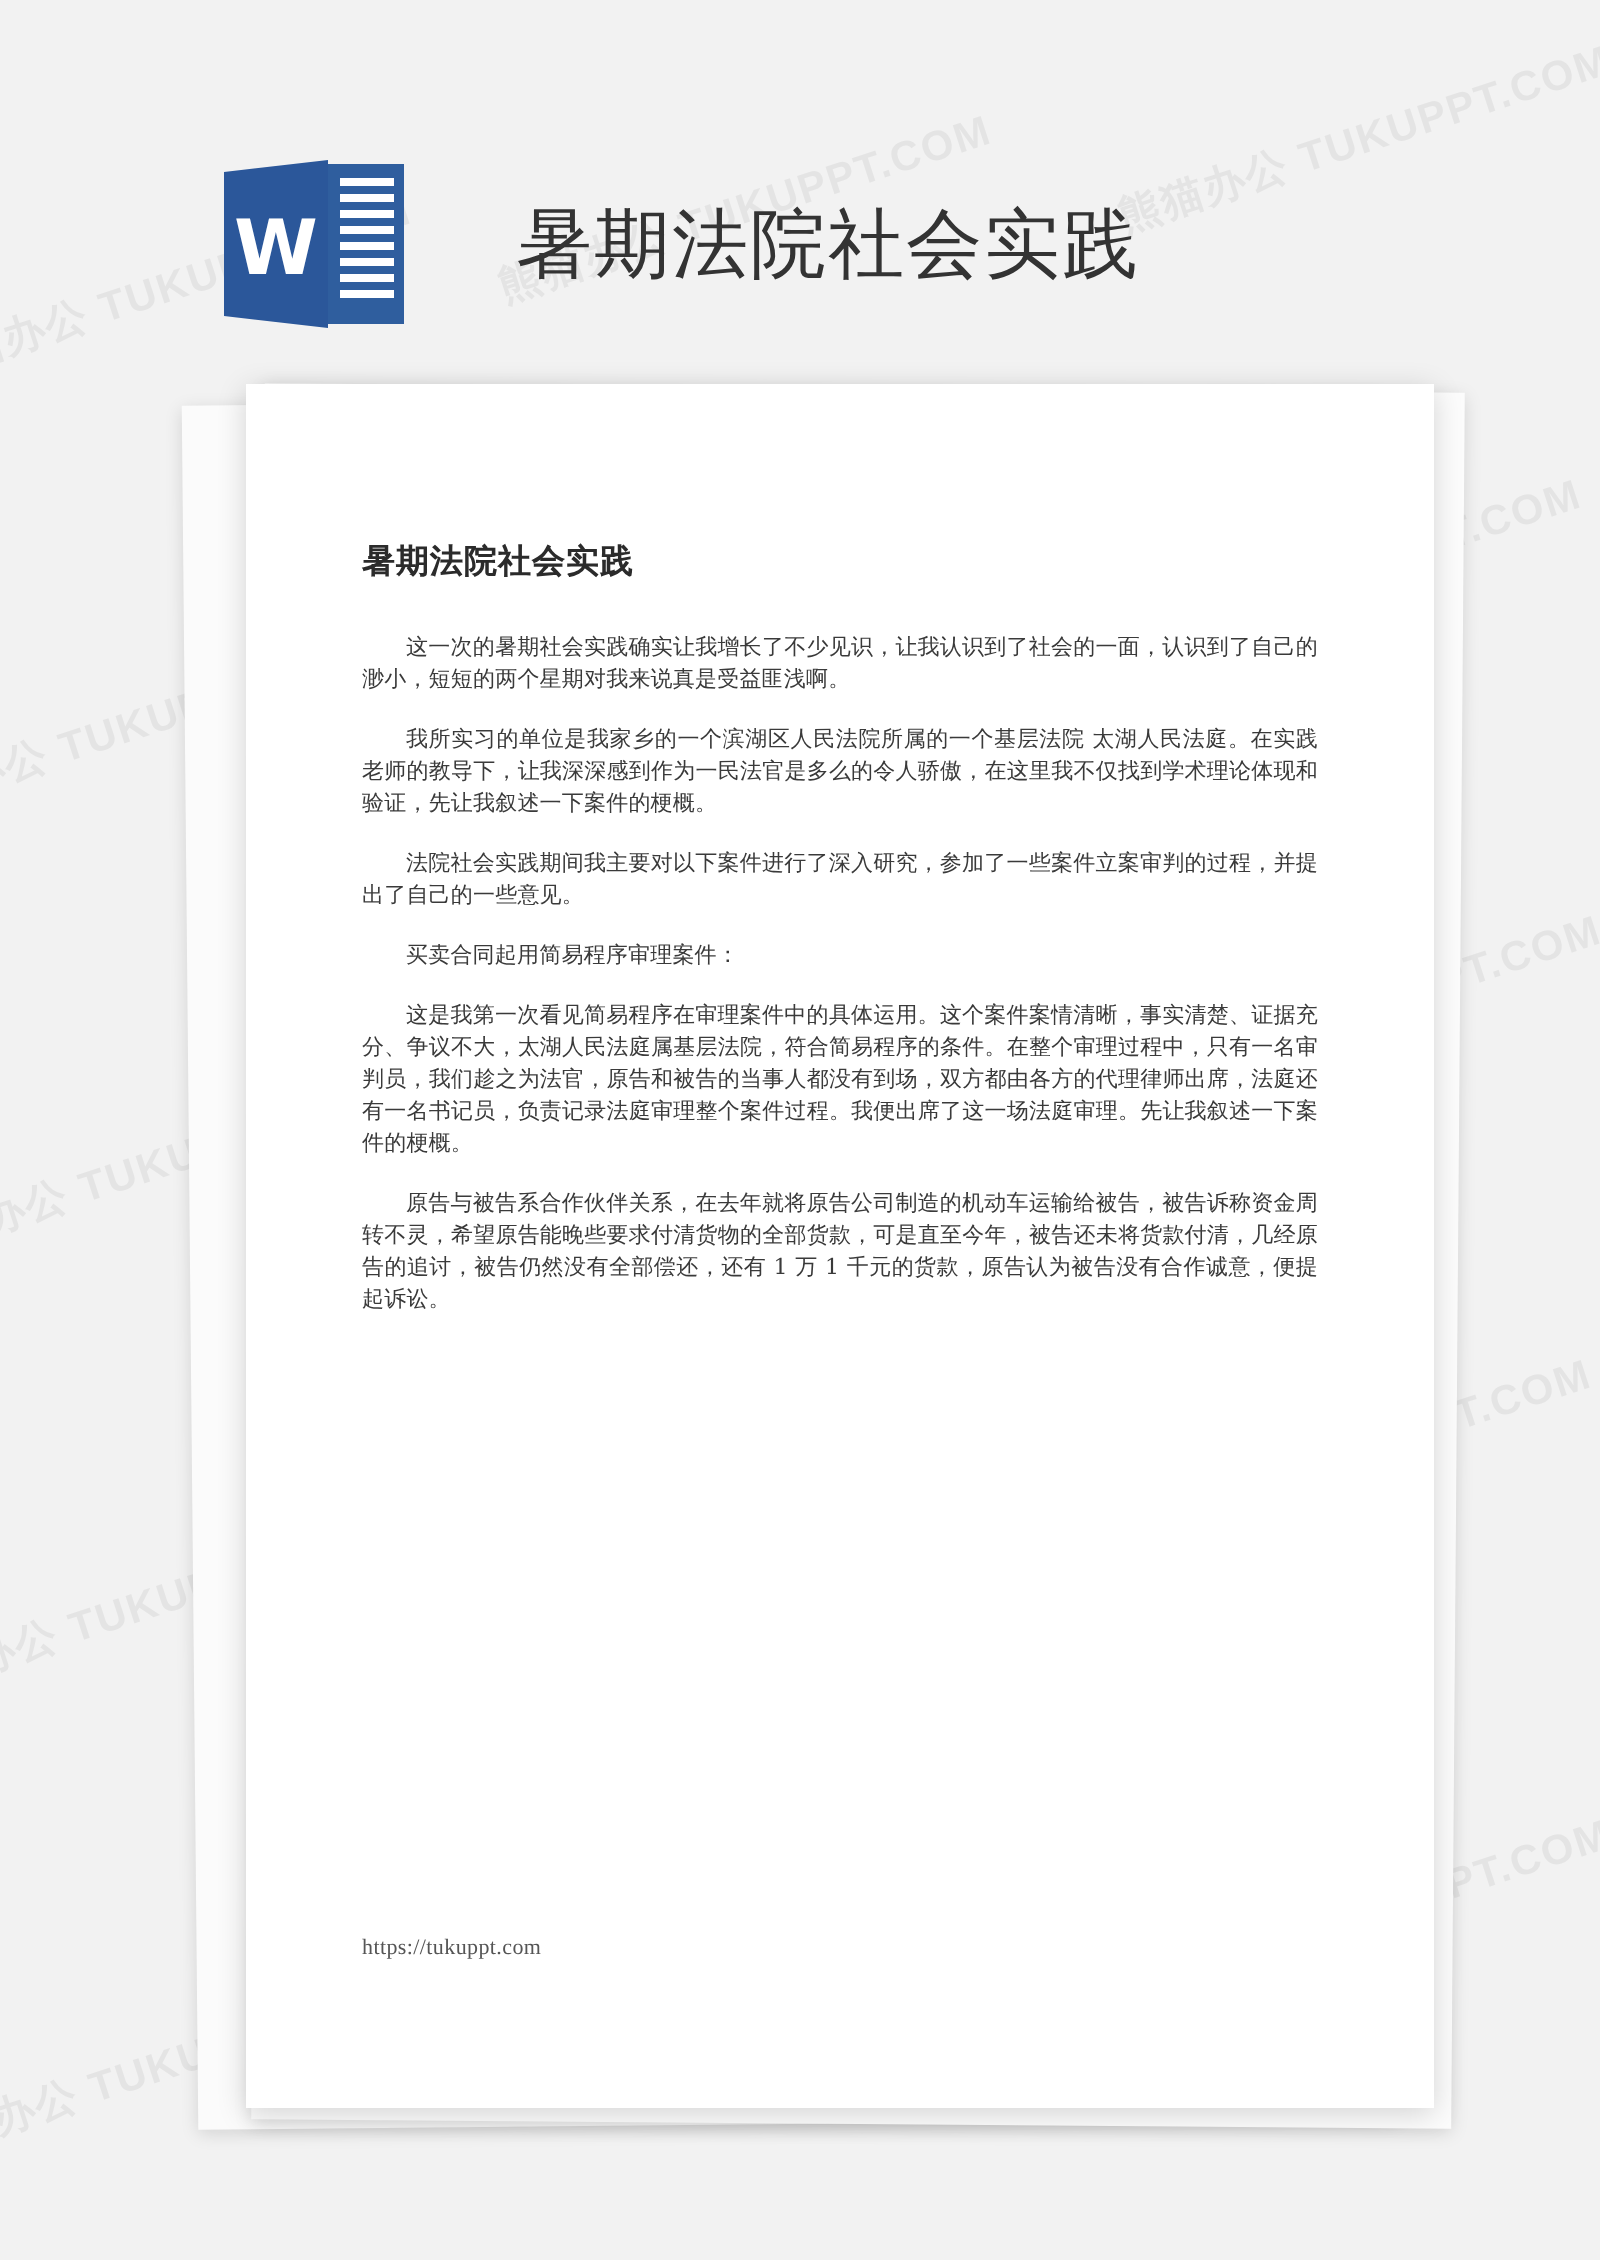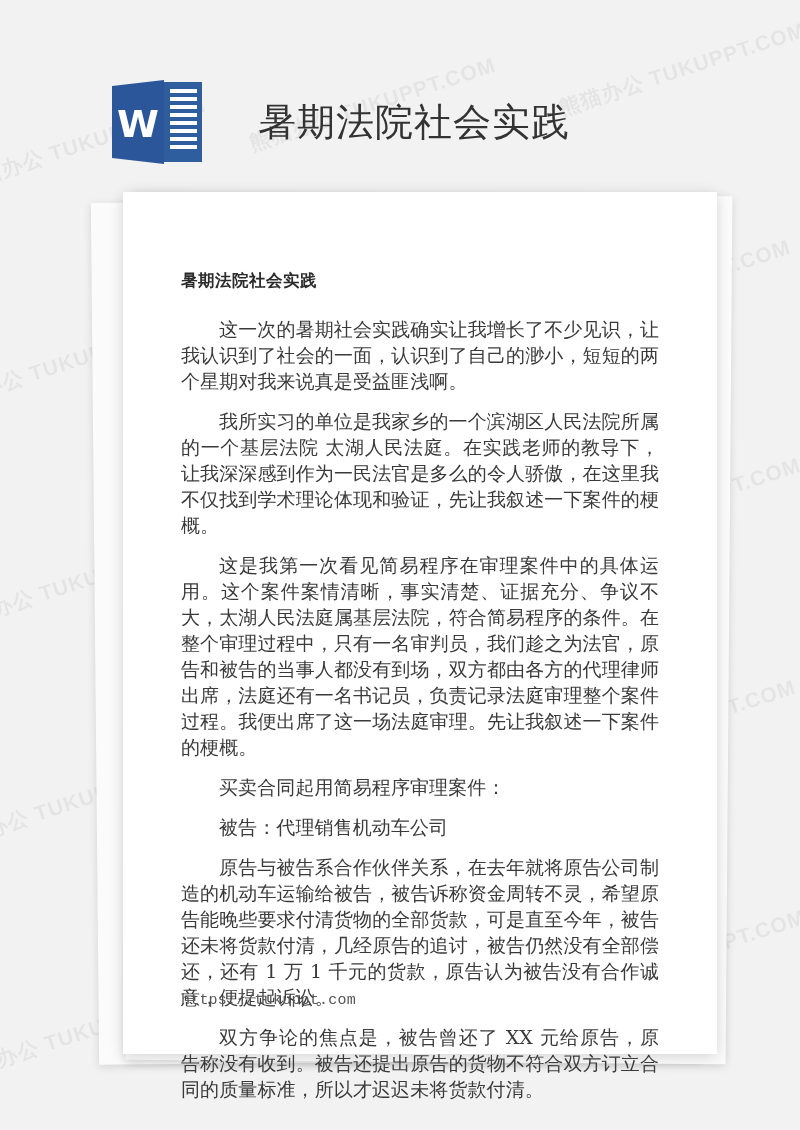--- a/index.html
+++ b/index.html
@@ -113,35 +113,35 @@
   #doc-title {
     font-family: "DejaVu Sans", "Liberation Sans", sans-serif;
     font-size: 16.5px;
     font-weight: bold;
     color: #2b2b2b;
     margin: 0 0 24px 0;
     letter-spacing: 0.5px;
   }
   .para {
     font-family: "DejaVu Serif", "Liberation Serif", serif;
-    font-size: 19px;
-    line-height: 26px;
+    font-size: 11px;
+    line-height: 16px;
     color: #3a3a3a;
     margin: 0 0 14px 0;
     text-align: justify;
     text-justify: inter-ideograph;
     text-indent: 2em;
     letter-spacing: 0.1px;
   }
   #doc-footer-url {
     position: absolute;
     left: 58px;
-    top: 800px;
-    font-family: Liberation Mono, monospace;
-    font-size: 15px;
+    top: 776px;
+    font-family: Liberation Serif, serif;
+    font-size: 11px;
     color: #555555;
     z-index: 3;
     letter-spacing: 0.2px;
   }
 </style>
 </head>
 <body>
 
 <div id="watermark-layer">
   <div class="wm" style="left:-40px; top:170px;">熊猫办公 TUKUPPT.COM</div>
@@ -189,22 +189,21 @@
 <div id="paper-stack">
   <div class="sheet" id="sheet-back-left"></div>
   <div class="sheet" id="sheet-back-right"></div>
   <div class="sheet" id="sheet-front">
 
     <div id="doc-body">
       <h1 id="doc-title">暑期法院社会实践</h1>
 
       <p class="para">这一次的暑期社会实践确实让我增长了不少见识，让我认识到了社会的一面，认识到了自己的渺小，短短的两个星期对我来说真是受益匪浅啊。</p>
       <p class="para">我所实习的单位是我家乡的一个滨湖区人民法院所属的一个基层法院 太湖人民法庭。在实践老师的教导下，让我深深感到作为一民法官是多么的令人骄傲，在这里我不仅找到学术理论体现和验证，先让我叙述一下案件的梗概。</p>
+      <p class="para">法院社会实践期间我主要对以下案件进行了深入研究，参加了一些案件立案审判的过程，并提出了自己的一些意见。</p>
+      <p class="para">买卖合同起用简易程序审理案件：</p>
       <p class="para">这是我第一次看见简易程序在审理案件中的具体运用。这个案件案情清晰，事实清楚、证据充分、争议不大，太湖人民法庭属基层法院，符合简易程序的条件。在整个审理过程中，只有一名审判员，我们趁之为法官，原告和被告的当事人都没有到场，双方都由各方的代理律师出席，法庭还有一名书记员，负责记录法庭审理整个案件过程。我便出席了这一场法庭审理。先让我叙述一下案件的梗概。</p>
-      <p class="para">买卖合同起用简易程序审理案件：</p>
-      <p class="para">被告：代理销售机动车公司</p>
       <p class="para">原告与被告系合作伙伴关系，在去年就将原告公司制造的机动车运输给被告，被告诉称资金周转不灵，希望原告能晚些要求付清货物的全部货款，可是直至今年，被告还未将货款付清，几经原告的追讨，被告仍然没有全部偿还，还有 1 万 1 千元的货款，原告认为被告没有合作诚意，便提起诉讼。</p>
-      <p class="para">双方争论的焦点是，被告曾还了 XX 元给原告，原告称没有收到。被告还提出原告的货物不符合双方订立合同的质量标准，所以才迟迟未将货款付清。</p>
     </div>
 
     <div id="doc-footer-url">https://tukuppt.com</div>
   </div>
 </div>
 
 </body></html>

